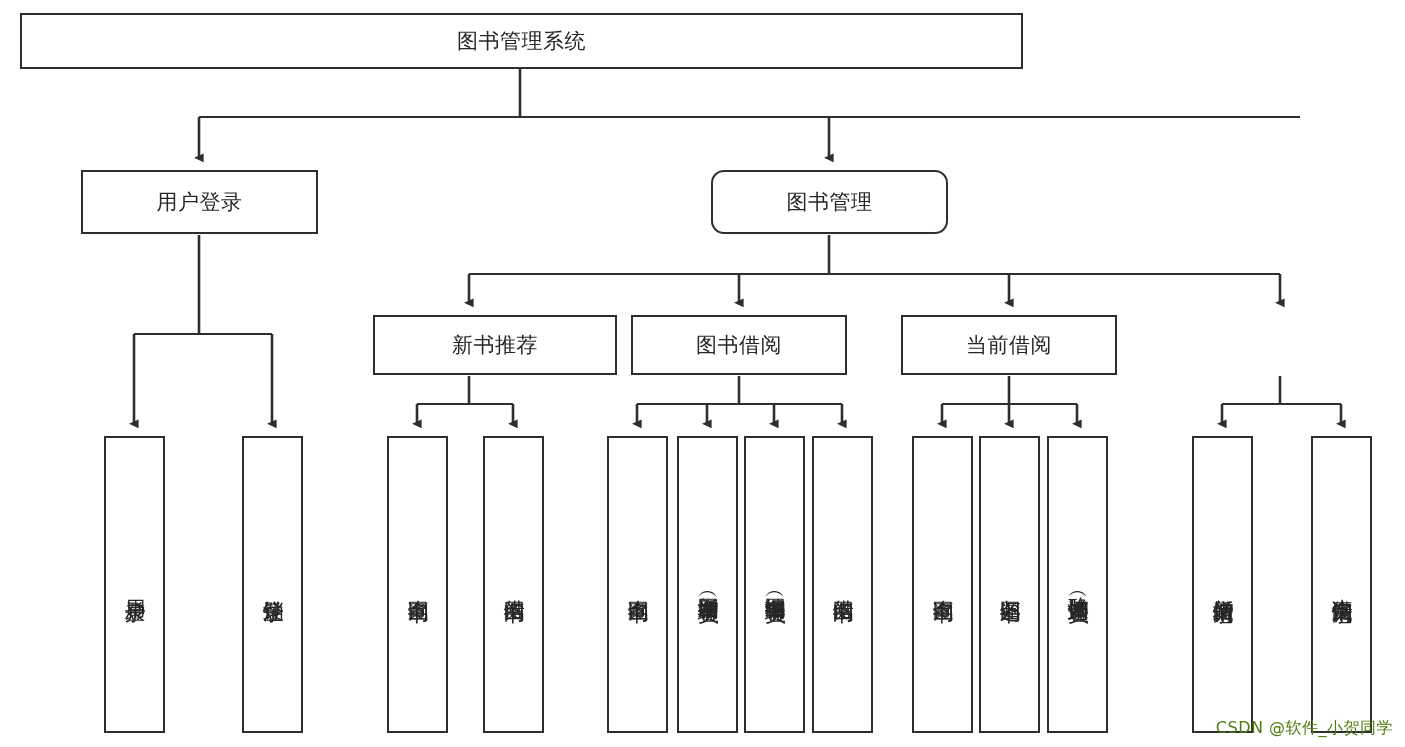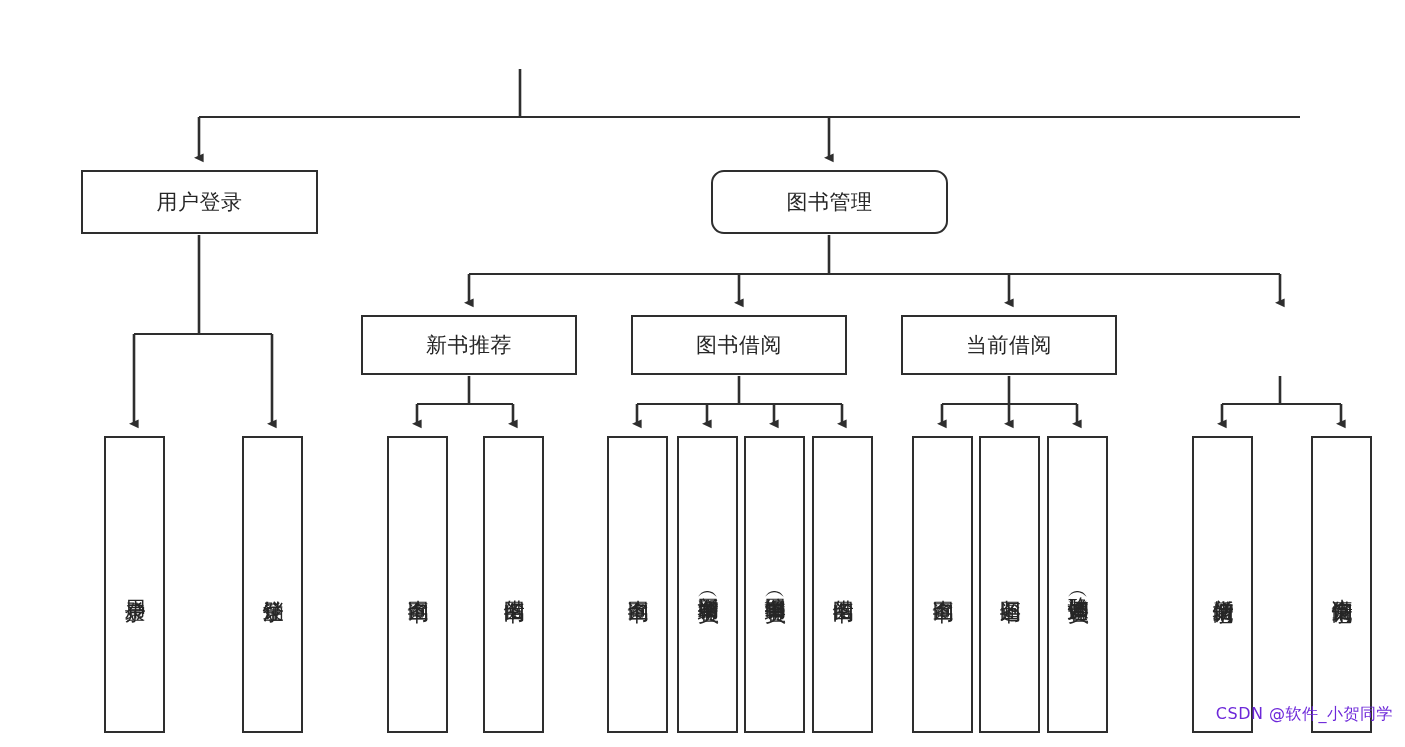--- a/index.html
+++ b/index.html
@@ -52,23 +52,23 @@
     font-size: 21px;
     line-height: 1.22;
     letter-spacing: 1px;
     text-align: center;
     white-space: nowrap;
     color: #262626;
   }
   .watermark {
     position: absolute;
     right: 12px;
-    bottom: 22px;
+    bottom: 8px;
     font-size: 16px;
-    color: #6d28d9;
+    color: #4d7c0f;
     letter-spacing: 0.5px;
     z-index: 5;
     white-space: nowrap;
     font-family: "DejaVu Sans", "Liberation Sans", sans-serif;
   }
 </style>
 </head>
 <body>
 
 <div id="canvas">
@@ -116,29 +116,32 @@
       <path d="M1009,404 L1009,424" marker-end="url(#arrow)"></path>
       <path d="M1077,404 L1077,424" marker-end="url(#arrow)"></path>
 
       <path d="M1280,376 L1280,404"></path>
       <path d="M1222,404 L1341,404" stroke-width="2.2"></path>
       <path d="M1222,404 L1222,424" marker-end="url(#arrow)"></path>
       <path d="M1341,404 L1341,424" marker-end="url(#arrow)"></path>
     </g>
   </svg>
 
+  <div class="node h" style="left:20px; top:13px; width:1003px; height:56px;">
+    <span>图书管理系统</span>
+  </div>
 
   <div class="node h" style="left:81px; top:170px; width:237px; height:64px;">
     <span>用户登录</span>
   </div>
   <div class="node h" style="left:711px; top:170px; width:237px; height:64px;border-radius:13px;">
     <span>图书管理</span>
   </div>
 
-  <div class="node h" style="left:361px; top:315px; width:216px; height:60px;">
+  <div class="node h" style="left:373px; top:315px; width:244px; height:60px;">
     <span>新书推荐</span>
   </div>
   <div class="node h" style="left:901px; top:315px; width:216px; height:60px;">
     <span>当前借阅</span>
   </div>
   <div class="node h" style="left:631px; top:315px; width:216px; height:60px;">
     <span>图书借阅</span>
   </div>
 
   <div class="node v" style="left:104px; top:436px; width:61px; height:297px;">

